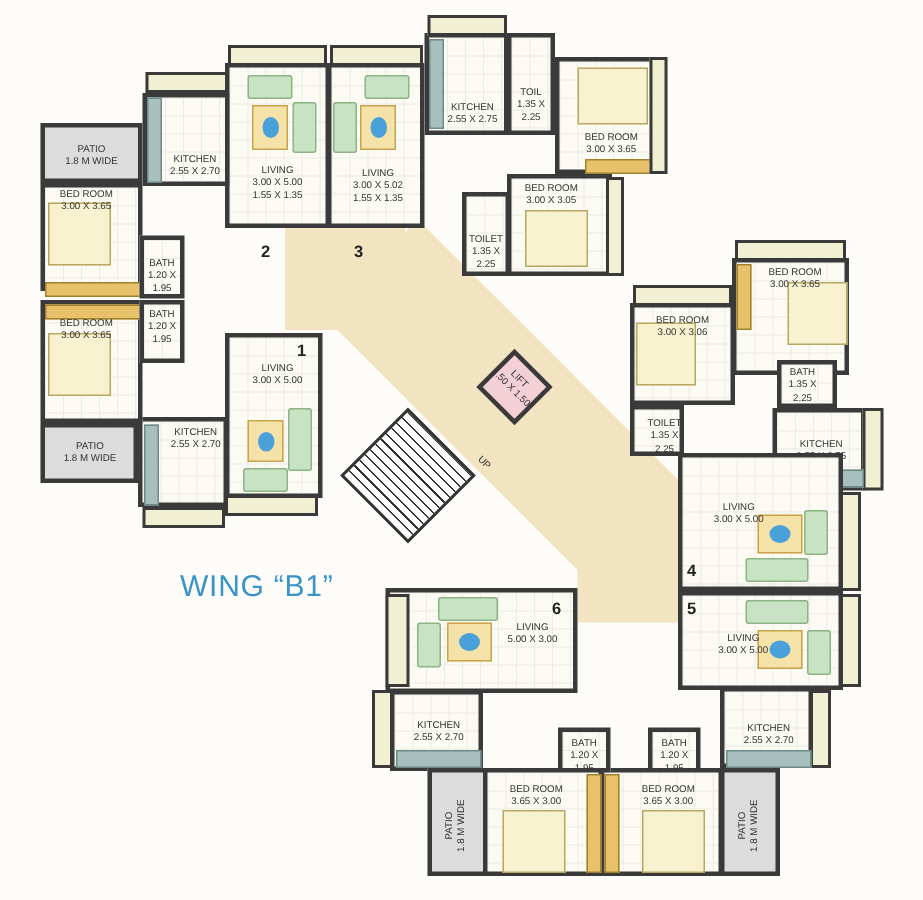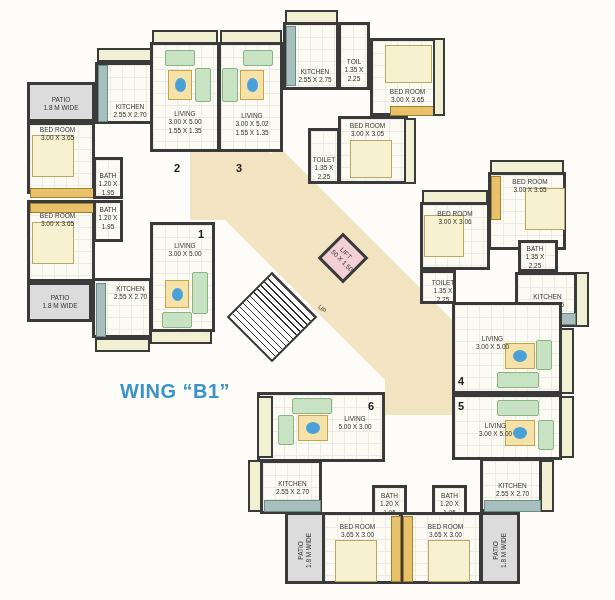--- a/index.html
+++ b/index.html
@@ -13,21 +13,21 @@
   .lbl{position:absolute;font-size:6.5px;color:#333;text-align:center;line-height:1.3;white-space:pre-line;}
   .num{position:absolute;font-size:11px;font-weight:bold;color:#222;}
   .corr{position:absolute;background:#f2e4c1;}
   .lift{position:absolute;background:#f3cfd6;border:3px solid #3a3a3a;box-sizing:border-box;}
   .sofa{position:absolute;background:#c8e2c4;border:1px solid #8bb384;border-radius:2px;}
   .rug{position:absolute;background:#f5e2a8;border:1px solid #c9a34a;}
   .rug::after{content:"";position:absolute;left:25%;top:25%;width:50%;height:50%;border-radius:50%;background:#4aa0d8;}
   .bed{position:absolute;background:#f7f1cf;border:1px solid #b8a760;}
   .wardrobe{position:absolute;background:#e8c16a;border:1px solid #a0822e;}
   .counter{position:absolute;background:#a7c0bd;border:1px solid #6c8a86;}
-  .title{position:absolute;left:120px;top:380px;font-size:20px;font-weight:bold;color:#3a93c9;letter-spacing:0.5px;}
+  .title{position:absolute;left:120px;top:380px;font-size:20px;font-weight:normal;color:#3a93c9;letter-spacing:0.5px;}
 </style>
 </head>
 <body>
 
 <div class="plan">
 
   <div class="corr" style="left:190px;top:150px;width:80px;height:70px;"></div>
   <div class="corr" style="left:230px;top:170px;width:90px;height:290px;transform:rotate(-45deg);transform-origin:0 0;left:215px;top:210px;"></div>
   <div class="corr" style="left:385px;top:365px;width:70px;height:50px;"></div>
   <div class="lift" style="left:325px;top:240px;width:36px;height:36px;transform:rotate(45deg);"></div>

